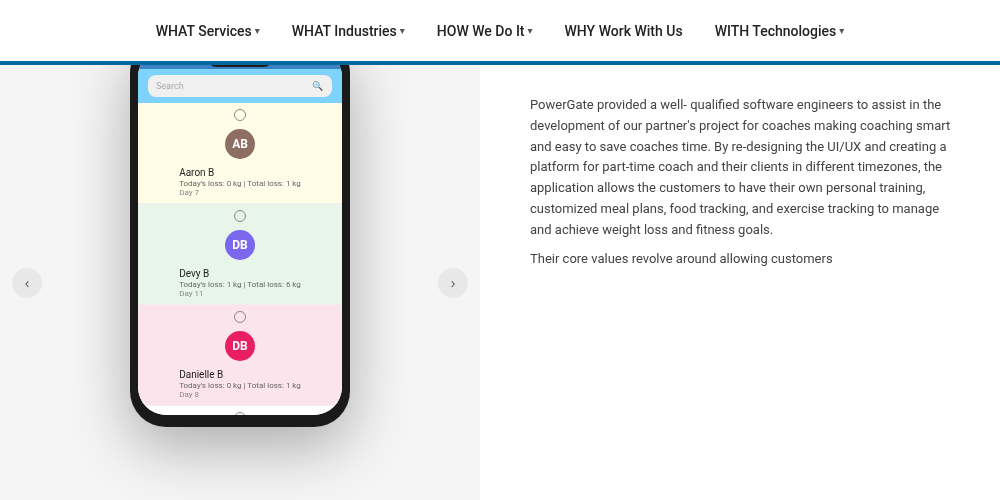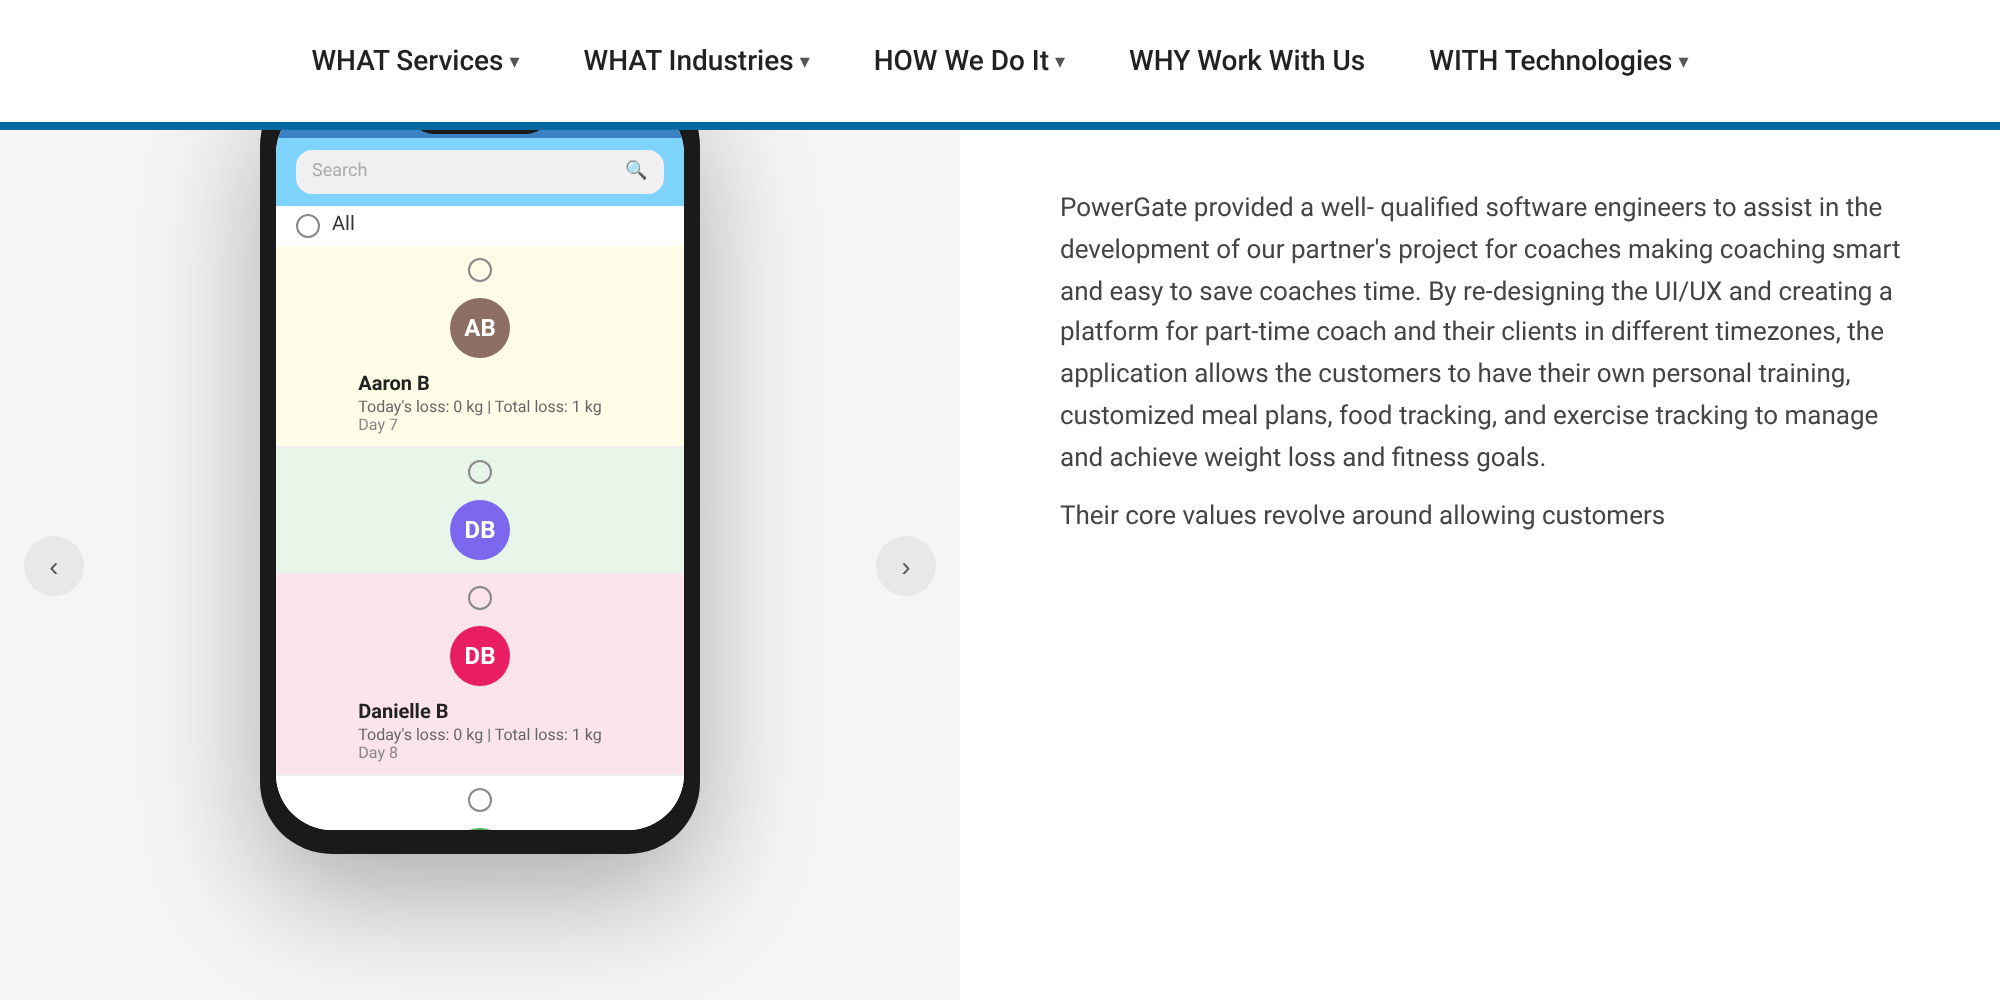--- a/index.html
+++ b/index.html
@@ -238,21 +238,21 @@
     .avatar-ab { background: #8d6e63; }
     .avatar-db { background: #7b68ee; }
     .avatar-db2 { background: #e91e63; }
     .avatar-tj { background: #4caf50; }
 
     .client-info {
       flex: 1;
     }
     .client-name {
       font-size: 10px;
-      font-weight: 700;
+      font-weight: 400;
       color: #222;
     }
     .client-stats {
       font-size: 8px;
       color: #666;
       margin-top: 1px;
     }
     .client-day {
       font-size: 8px;
       color: #888;
@@ -327,39 +327,40 @@
           </div>
 
 
           <div class="search-bar">
             <div class="search-input-mock">
               <span>Search</span>
               <span>🔍</span>
             </div>
           </div>
 
-          <div class="all-filter">
-            <div class="radio-circle"></div>
-            <span class="filter-label">All</span>
-          </div>
 
           <div class="client-list">
 
           <div class="client-item yellow">
                 <div class="radio-circle"></div>
                 <div class="client-avatar avatar-ab">AB</div>
                 <div class="client-info">
                   <div class="client-name">Aaron B</div>
                   <div class="client-stats">Today's loss: 0 kg | Total loss: 1 kg</div>
                   <div class="client-day">Day 7</div>
                 </div>
               </div>
               <div class="client-item green">
                 <div class="radio-circle"></div>
                 <div class="client-avatar avatar-db">DB</div>
+                <div class="client-info">
+                  <div class="client-name">Devy B</div>
+                  <div class="client-stats">Today's loss: 1 kg | Total loss: 6 kg</div>
+                  <div class="client-day">Day 11</div>
+                </div>
               </div>
               <div class="client-item pink">
                 <div class="radio-circle"></div>
                 <div class="client-avatar avatar-db2">DB</div>
                 <div class="client-info">
                   <div class="client-name">Danielle B</div>
                   <div class="client-stats">Today's loss: 0 kg | Total loss: 1 kg</div>
                   <div class="client-day">Day 8</div>
                 </div>
               </div>

